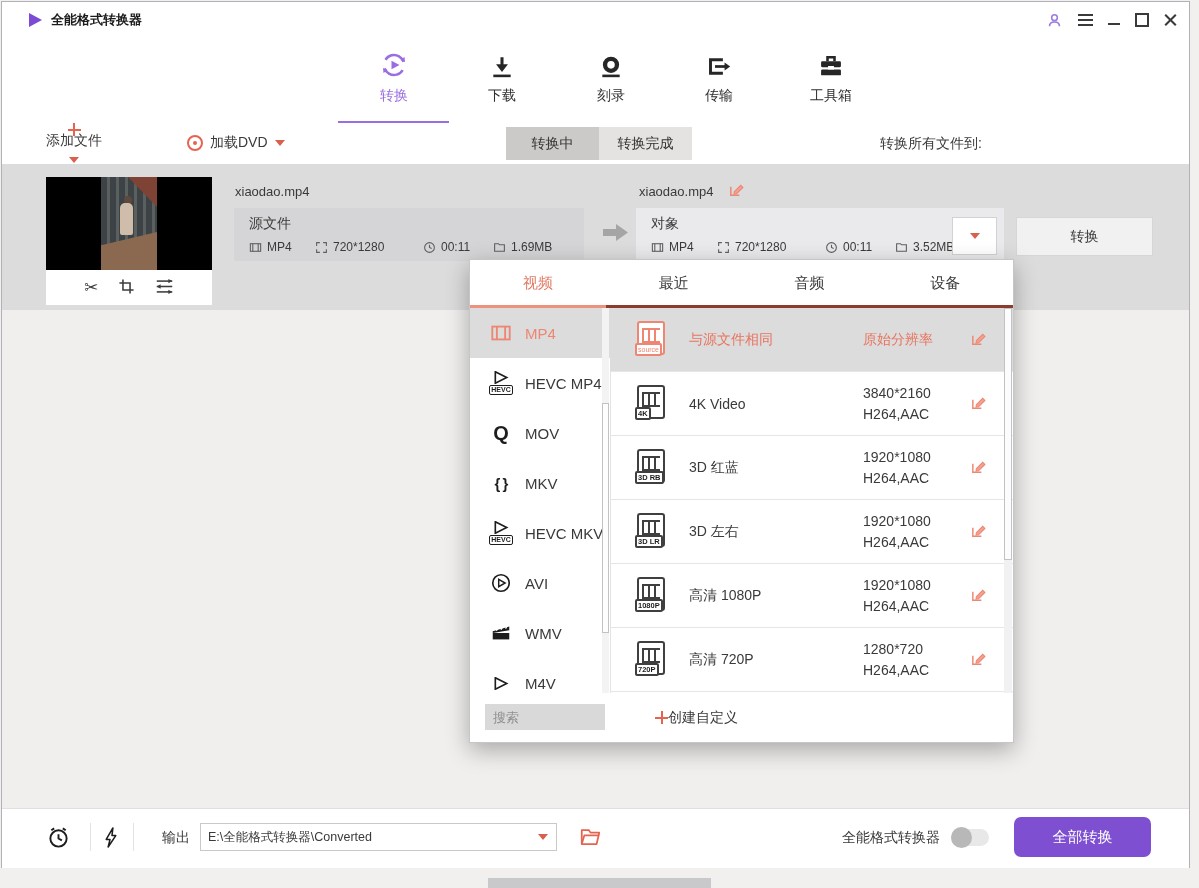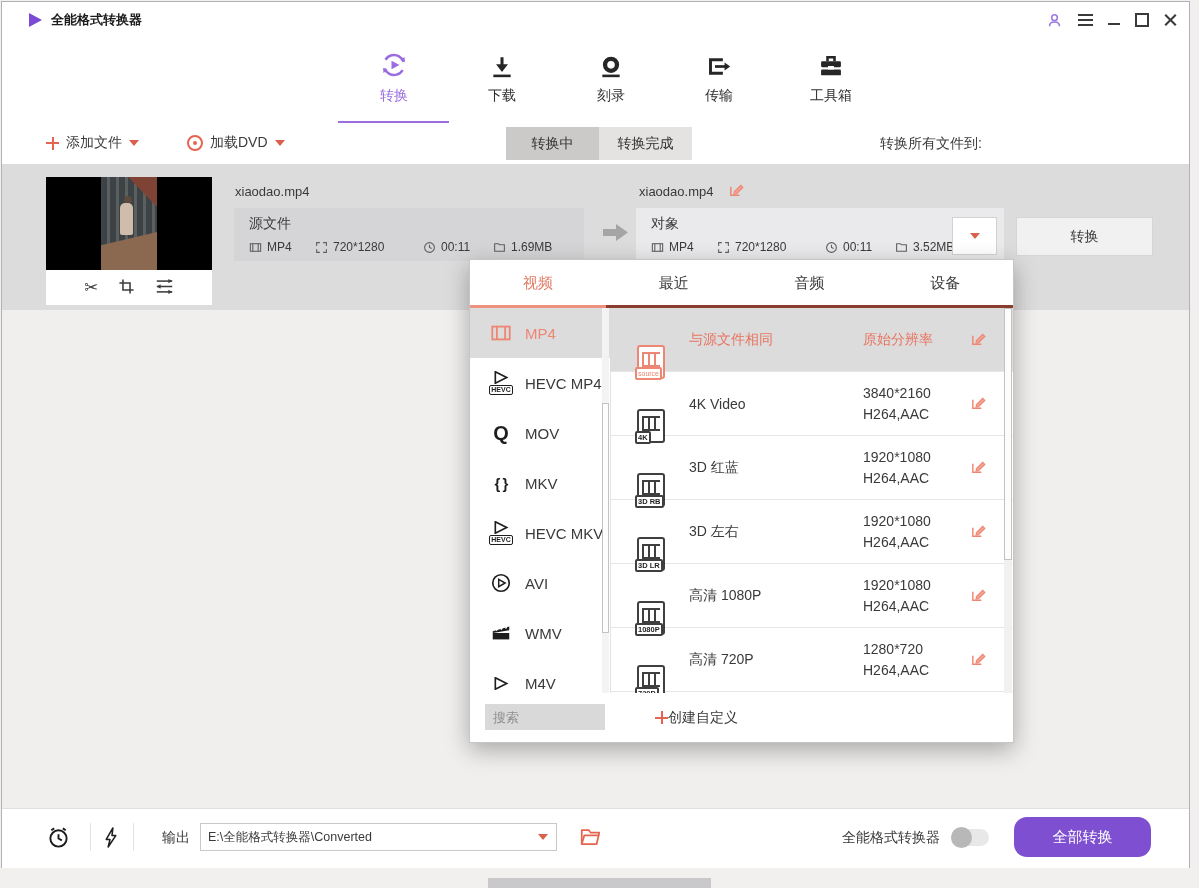--- a/index.html
+++ b/index.html
@@ -82,21 +82,21 @@
   .fmt-item.selected{background:#dcdcdd;}
   .fmt-item.selected .flabel{color:#ed8672;}
   .ic-q{font-size:20px;font-weight:bold;color:#1d1d1d;line-height:1;}
   .ic-mkv{font-size:15px;font-weight:bold;color:#1d1d1d;letter-spacing:-1px;}
   .hevc-badge{font-size:7px;font-weight:bold;color:#1d1d1d;border:1px solid #1d1d1d;border-radius:2px;padding:0 1px;line-height:8px;margin-top:1px;}
   .lscroll{position:absolute;left:132px;top:48px;bottom:49px;width:7px;background:#f3f3f3;}
   .lscroll .lthumb{position:absolute;left:0;top:95px;width:7px;height:230px;background:#fdfdfd;border:1px solid #c2c2c2;box-sizing:border-box;}
   .preset-list{position:absolute;left:140px;top:48px;right:0;bottom:49px;overflow:hidden;}
   .preset{position:relative;height:63px;border-bottom:1px solid #e6e6e6;cursor:pointer;}
   .preset.selected{background:#dcdcdd;}
-  .ficon{position:absolute;left:27px;top:13px;width:28px;height:34px;border:2px solid #3f3f3f;border-radius:3px;background:#fff;box-sizing:border-box;margin-top:24px;}
+  .ficon{position:absolute;left:27px;top:13px;width:28px;height:34px;border:2px solid #3f3f3f;border-radius:3px;background:#fff;box-sizing:border-box;}
   .ficon .film{position:absolute;left:3px;right:3px;top:5px;height:11px;border-top:2px solid #3f3f3f;border-bottom:2px solid #3f3f3f;background-image:repeating-linear-gradient(90deg,#3f3f3f 0 2px,transparent 2px 6px);}
   .ficon .fbadge{position:absolute;left:-4px;bottom:-3px;background:#fff;border:2px solid #3f3f3f;border-radius:2px;font-size:7.5px;font-weight:bold;color:#1d1d1d;line-height:9px;padding:0 1px;white-space:nowrap;}
   .preset.selected .ficon{border-color:#ed8672;}
   .preset.selected .ficon .film{border-color:#ed8672;background-image:repeating-linear-gradient(90deg,#ed8672 0 2px,transparent 2px 6px);}
   .preset.selected .ficon .fbadge{border-color:#ed8672;color:#ed8672;font-weight:normal;font-size:7px;}
   .pname{position:absolute;left:79px;top:0;height:63px;display:flex;align-items:center;font-size:14px;color:#3a3a3a;}
   .pres{position:absolute;left:253px;top:11px;font-size:14px;color:#3a3a3a;line-height:21px;}
   .preset.selected .pname,.preset.selected .pres{color:#e8745f;}
   .preset.selected .pres{top:0;height:63px;display:flex;align-items:center;}
   .pedit{position:absolute;right:26px;top:22px;}
@@ -111,21 +111,21 @@
   .bottombar{position:absolute;left:0;right:0;top:806px;height:59px;background:#fff;border-top:1px solid #e0e0e0;}
   .bb-ic{position:absolute;top:17px;cursor:pointer;}
   .bb-div{position:absolute;top:14px;width:1px;height:28px;background:#e2e2e2;}
   .out-label{position:absolute;left:160px;top:0;line-height:56px;font-size:14px;color:#3a3a3a;text-align:right;}
   .path-wrap{position:absolute;left:198px;top:14px;width:357px;height:28px;}
   .path-input{width:100%;height:100%;box-sizing:border-box;border:1px solid #c9c9c9;background:#fff;padding:0 26px 0 7px;font-size:12.5px;color:#3a3a3a;outline:none;font-family:"Liberation Sans",sans-serif;}
   .path-wrap .caret-dn{position:absolute;right:9px;top:11px;}
   .merge-label{position:absolute;right:249px;top:0;line-height:56px;font-size:14px;color:#3a3a3a;}
   .toggle{position:absolute;right:200px;top:20px;width:38px;height:17px;border-radius:9px;background:#e9e8e8;cursor:pointer;}
   .toggle .knob{position:absolute;left:0;top:-2px;width:21px;height:21px;border-radius:50%;background:#b9b8b8;}
-  .convert-all-btn{position:absolute;right:38px;top:8px;width:137px;height:40px;background:#7e4fd1;border-radius:13px;color:#fff;text-align:center;line-height:40px;font-size:15px;cursor:pointer;}
+  .convert-all-btn{position:absolute;right:38px;top:8px;width:137px;height:40px;background:#7e4fd1;border-radius:7px;color:#fff;text-align:center;line-height:40px;font-size:15px;cursor:pointer;}
   .taskbar-strip{position:absolute;left:488px;top:878px;width:223px;height:10px;background:#c9c9cb;}
 </style>
 </head>
 <body>
 
 <div class="screen">
 <div class="window">
 
   <div class="titlebar">
     <span class="logo-tri"></span>
@@ -198,21 +198,21 @@
               <rect x="3.5" y="15" width="17" height="5" rx="1" fill="#262626"></rect>
               <rect x="9.5" y="12" width="5" height="3" fill="#fff"></rect>
             </svg>
       </div>
       <div class="nav-label">工具箱</div>
     </div>
     <div class="nav-underline"></div>
   </div>
 
   <div class="toolbar">
-    <div class="tb-group" style="left:44px;">
+    <div class="tb-group" style="left:44px;flex-direction:column;">
       <span class="plus-ic"></span>
       <span class="tb-label">添加文件</span>
       <span class="caret-dn"></span>
     </div>
     <div class="tb-group" style="left:185px;">
       <span class="dvd-ic"></span>
       <span class="tb-label">加载DVD</span>
       <span class="caret-dn"></span>
     </div>
     <div class="seg" style="left:504px;">

